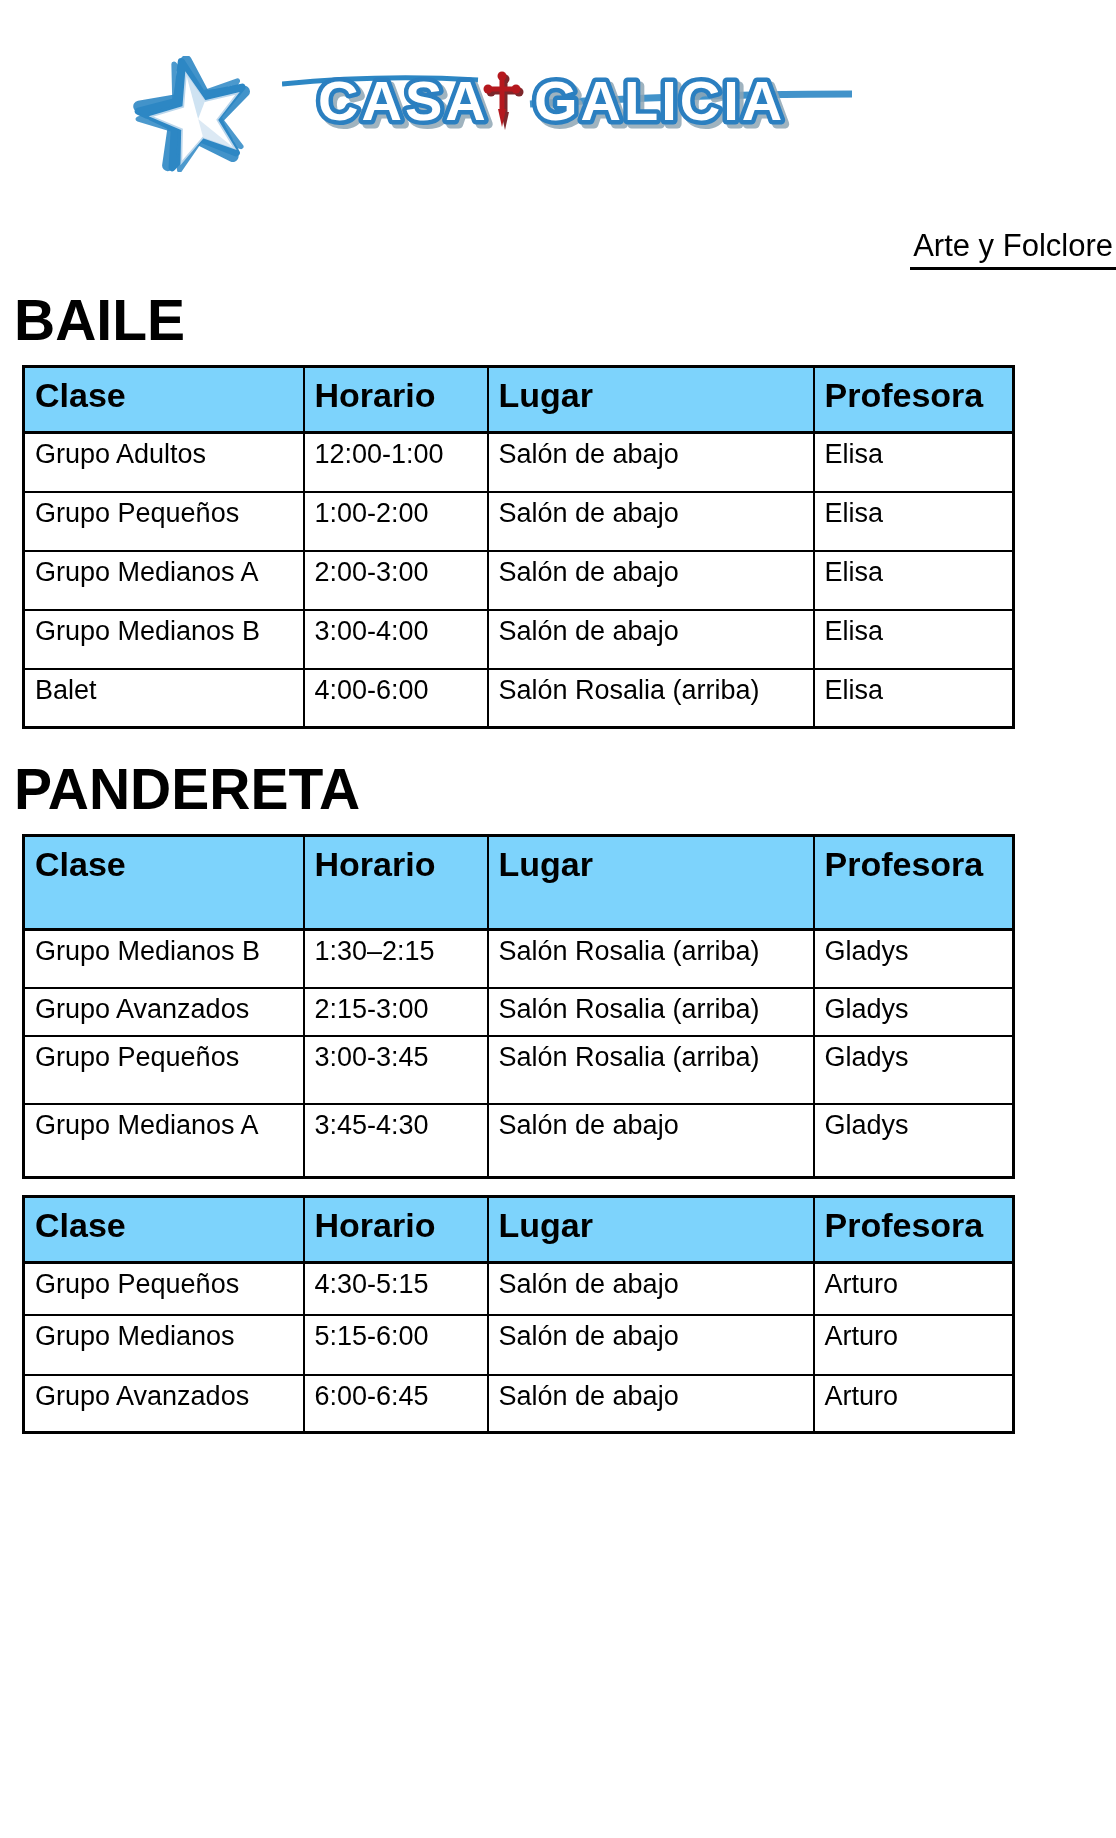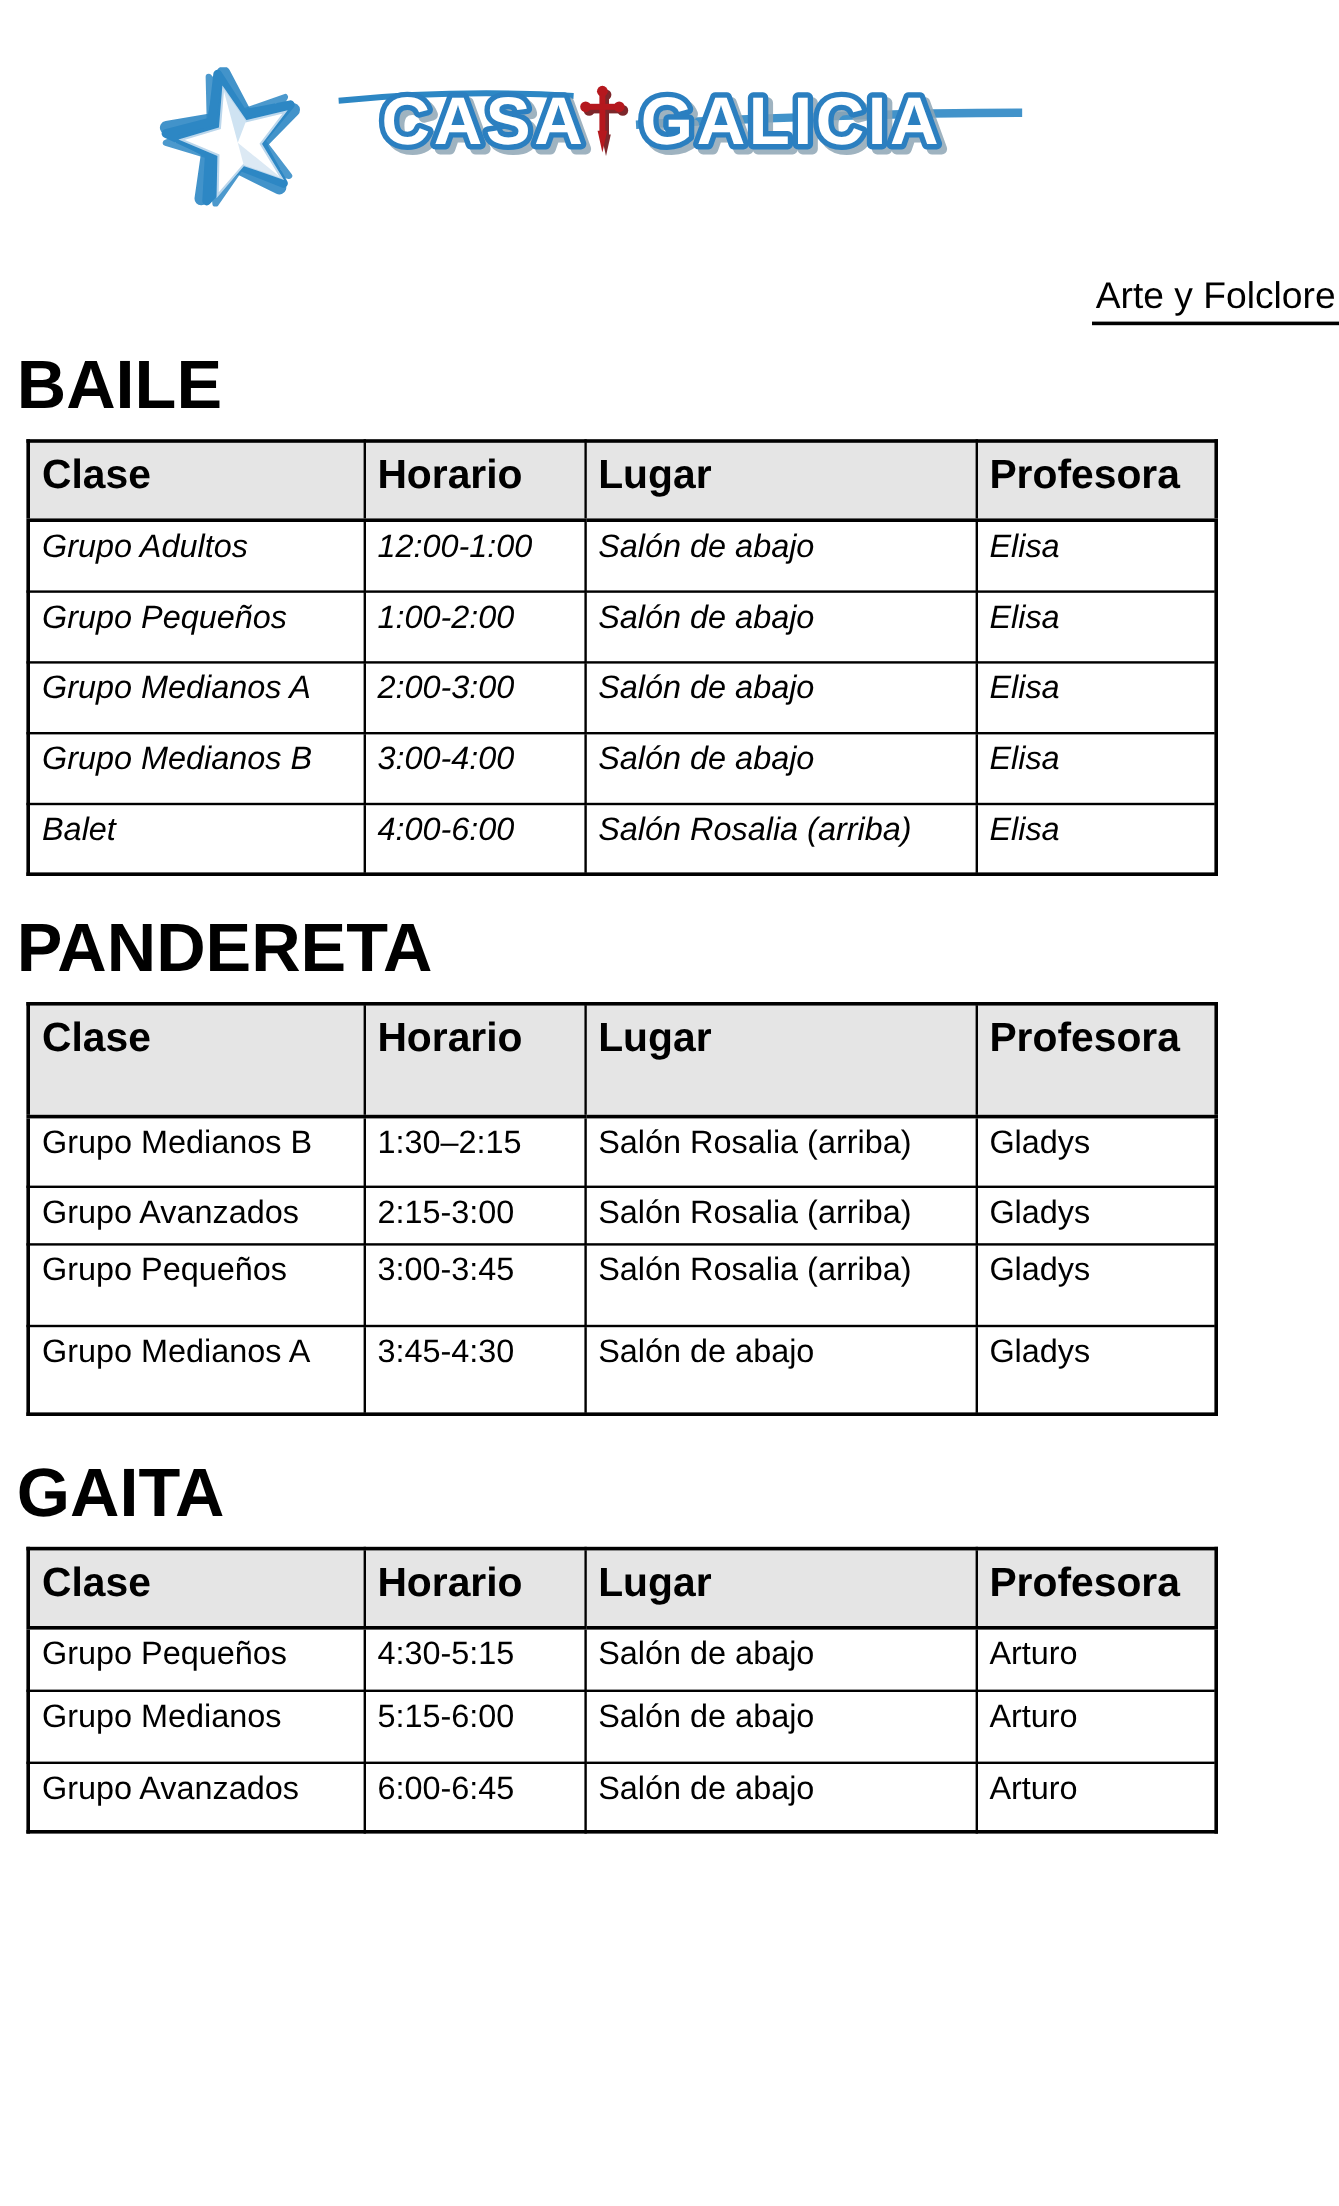--- a/index.html
+++ b/index.html
@@ -39,31 +39,31 @@
   table.schedule {
     border-collapse:collapse; table-layout:fixed;
     width:990px; margin:16px 0 0 22px;
     border:3px solid #000;
   }
   table.schedule th, table.schedule td {
     border:2px solid #000; vertical-align:top; overflow:hidden;
     text-align:left;
   }
   table.schedule th {
-    background:#e5e5e5; font-size:34px; font-weight:bold;
+    background:#7dd3fc; font-size:34px; font-weight:bold;
     padding:8px 8px 4px 10px; border-bottom:3px solid #000;
   }
   table.schedule td { font-size:27px; padding:5px 8px 3px 10px; }
   th.col-horario, td.col-horario { text-align:center; }
   
   .t-baile thead tr { height:66px; }
   .t-pandereta thead tr { height:94px; }
   .t-gaita thead tr { height:66px; }
   
-  .t-baile tbody tr { height:59px;font-style:italic; }
+  .t-baile tbody tr { height:59px; }
   .t-pandereta tbody tr.r0 { height:58px; }
   .t-pandereta tbody tr.r1 { height:48px; }
   .t-pandereta tbody tr.r2 { height:68px; }
   .t-pandereta tbody tr.r3 { height:74px; }
   .t-gaita tbody tr.r0 { height:52px; }
   .t-gaita tbody tr.r1 { height:60px; }
   .t-gaita tbody tr.r2 { height:58px; }
   .t-gaita tbody tr.r3 { height:86px; }
 </style>
 </head>
@@ -221,21 +221,20 @@
           <td class="col-clase">Grupo Medianos A</td>
           <td class="col-horario">3:45-4:30</td>
           <td class="col-lugar">Salón de abajo</td>
           <td class="col-prof">Gladys</td>
         </tr>
       </tbody>
     </table>
   </section>
 
   <section class="sec-gaita">
-    <h2 class="section-heading">GAITA</h2>
     <table class="schedule t-gaita">
       <colgroup>
           <col style="width:280px">
           <col style="width:184px">
           <col style="width:326px">
           <col style="width:200px">
         </colgroup>
       <thead>
         <tr>
           <th class="col-clase">Clase</th>

